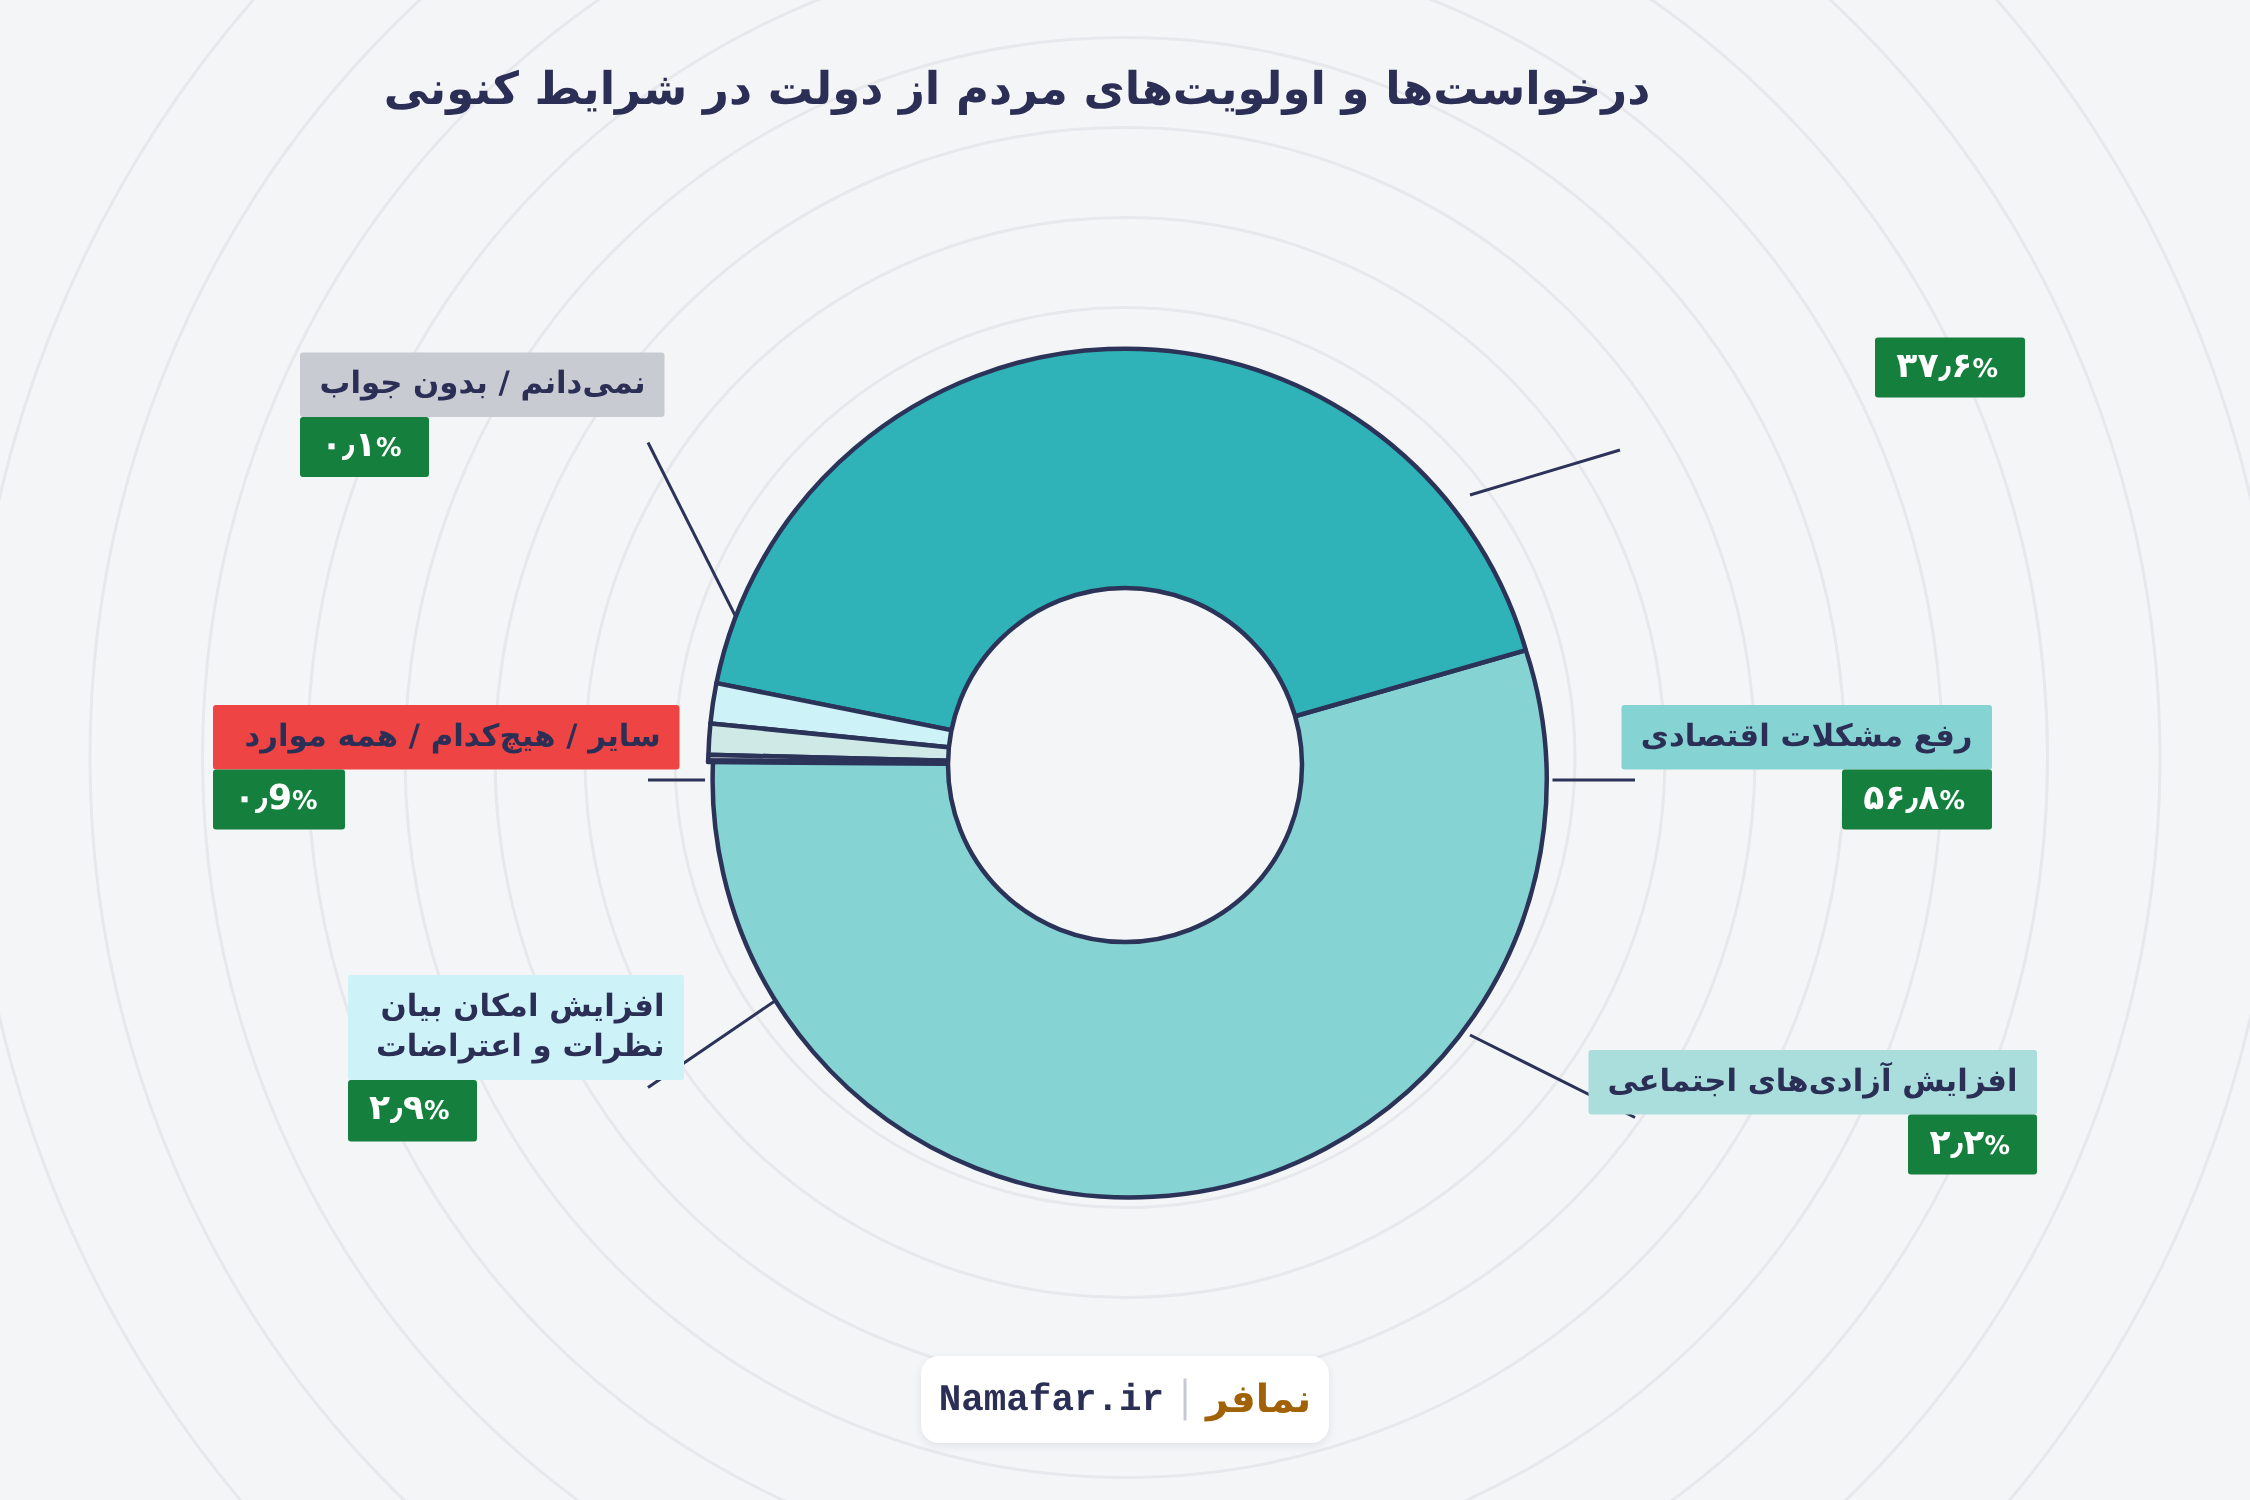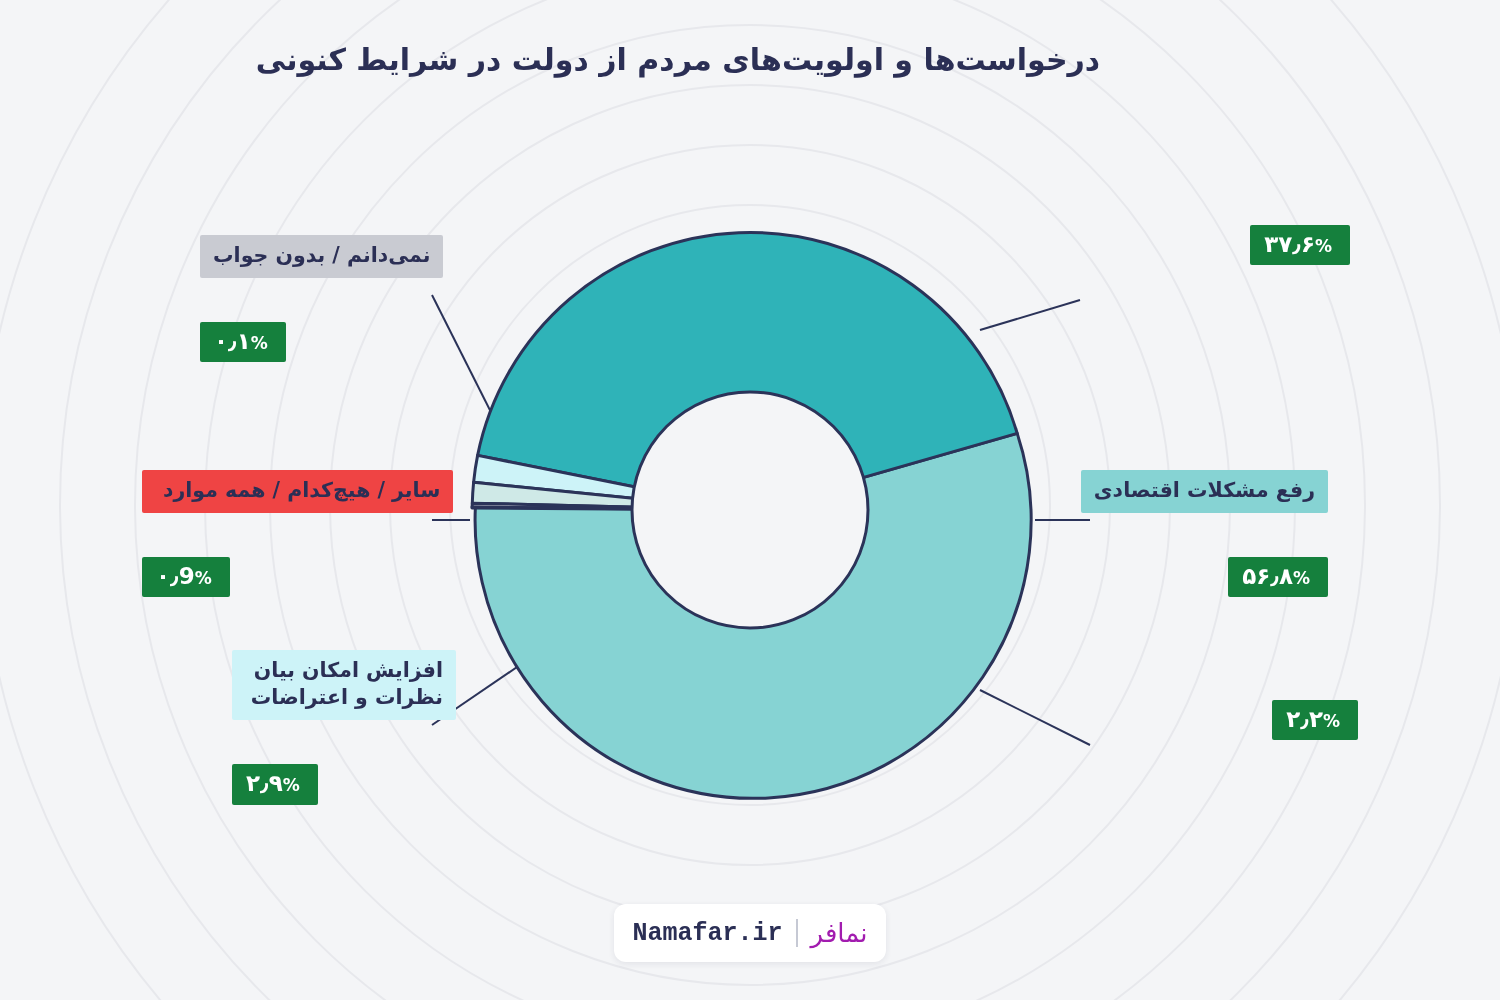--- a/index.html
+++ b/index.html
@@ -45,21 +45,20 @@
     width: 580px;
     height: 580px;
   }
   #donut-svg { display: block; }
 
   
   .label-block {
     position: absolute;
     display: flex;
     flex-direction: column;
-    gap: 44px;
   }
   .label-block.right { align-items: flex-start; }
   .label-block.left  { align-items: flex-end; }
 
   .label-name {
     font-size: 20.5px;
     font-weight: bold;
     color: #2b2f55;
     padding: 7px 13px 9px 13px;
     line-height: 1.32;
@@ -107,22 +106,22 @@
     background: #ffffff;
     border-radius: 12px;
     box-shadow: 0 2px 6px rgba(40,45,80,.09);
     display: flex;
     align-items: center;
     justify-content: center;
     gap: 13px;
   }
   #brand .brand-fa {
     font-size: 26px;
-    font-weight: normal;
-    color: #a21caf;
+    font-weight: bold;
+    color: #a16207;
     direction: rtl;
   }
   #brand .brand-sep {
     width: 2px;
     height: 28px;
     background: #c6c9d4;
   }
   #brand .brand-en {
     font-size: 25px;
     font-weight: bold;
@@ -190,20 +189,21 @@
 <div class="label-block right" style="top:225px; right:150px;">
   <div class="label-value"><span>۳۷٫۶</span><span class="pct-sign">%</span></div>
 </div>
 
 <div class="label-block right" style="top:470px; right:172px;">
   <div class="label-name" style="background:#86d3d3;">رفع مشکلات اقتصادی</div>
   <div class="label-value"><span>۵۶٫۸</span><span class="pct-sign">%</span></div>
 </div>
 
 <div class="label-block right" style="top:700px; right:142px;">
+  <div class="label-name" style="background:#a9dedd;">افزایش آزادی‌های اجتماعی</div>
   <div class="label-value"><span>۲٫۲</span><span class="pct-sign">%</span></div>
 </div>
 
 <div class="label-block left" style="top:650px; left:232px;">
   <div class="label-name" style="background:#cdf3f8; width:224px;">افزایش امکان بیان
 نظرات و اعتراضات</div>
   <div class="label-value"><span>۲٫۹</span><span class="pct-sign">%</span></div>
 </div>
 
 <div class="label-block left" style="top:470px; left:142px;">

